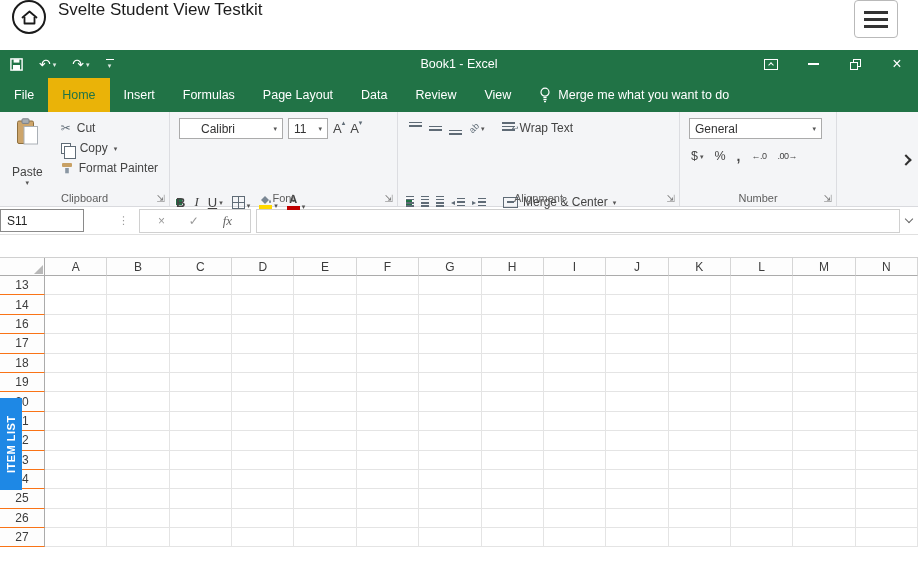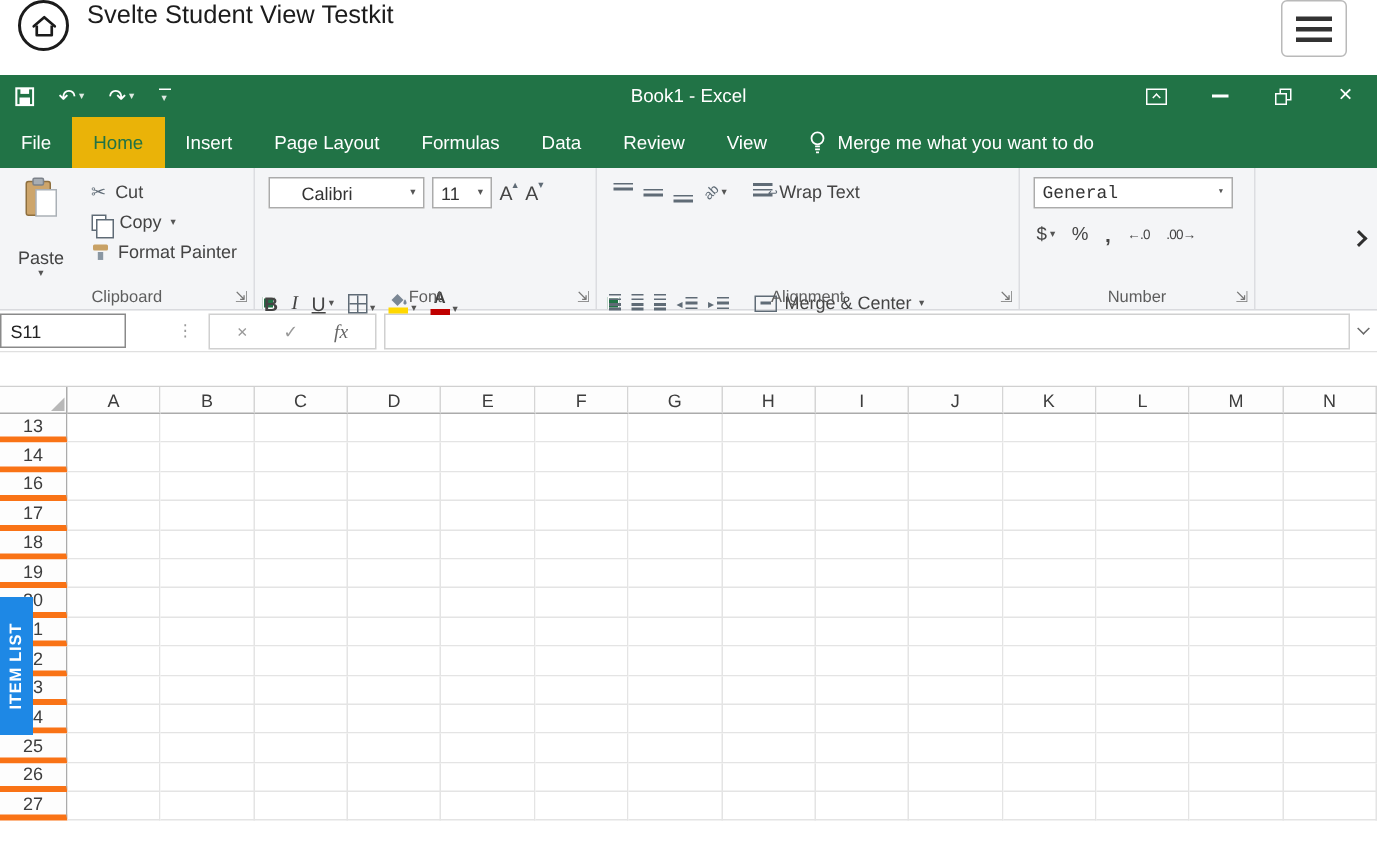--- a/index.html
+++ b/index.html
@@ -62,21 +62,21 @@
   .copy-ic::after { content:""; position:absolute; left:2px; top:2px; width:10px; height:11px; border:1px solid #5f6b76; background:#fff; }
 
   
   .g-font { width:228px; }
   .frow { display:flex; align-items:center; gap:5px; margin:3px 5px 0; }
   .frow.r2 { gap:9px; margin-top:9px; font-size:13px; color:#444; }
   .combo { background:#fff; border:1px solid #ababab; height:21px; display:flex; align-items:center;
     justify-content:space-between; padding:0 5px; font-size:12px; color:#333; cursor:pointer; }
   .combo.family { width:104px;padding-left:21px; }
   .combo.size { width:40px; }
-  .combo.number-fmt { width:133px;font-family:Liberation Mono, monospace; }
+  .combo.number-fmt { width:133px; }
   .fsize-btn { font-size:13px; color:#444; cursor:pointer; display:inline-flex; }
   .fsize-btn sup { font-size:7px; color:#5f6b76; margin-top:-2px; }
   .fmt-btn { cursor:pointer; }
   .fmt-btn.bold { font-weight:bold; }
   .fmt-btn.italic { font-style:italic; font-family:"Liberation Serif", serif; }
   .underline-wrap { display:inline-flex; align-items:center; gap:2px; cursor:pointer; }
   .underline-wrap .u { text-decoration:underline; }
   .border-btn, .color-btn { display:inline-flex; align-items:flex-end; gap:2px; cursor:pointer; }
   .border-ic { width:13px; height:13px; border:1px solid #5f6b76; position:relative; display:inline-block; }
   .border-ic .h { position:absolute; left:0; top:5.5px; width:100%; height:1px; background:#5f6b76; }
@@ -139,21 +139,21 @@
   
   .grid-area { position:relative; height:291px; overflow:hidden; }
   .col-headers { display:grid; grid-template-columns:45px repeat(14, 1fr); height:19px; border-top:1px solid #d0d0d0; background:#fdfdfd; }
   .corner { border-right:1px solid #ababab; border-bottom:1px solid #ababab; position:relative; background:#fdfdfd; cursor:pointer; }
   .corner::after { content:""; position:absolute; right:1px; bottom:1px; width:0; height:0;
     border-left:9px solid transparent; border-bottom:9px solid #b8b8b8; }
   .col-h { display:flex; align-items:center; justify-content:center; font-size:12px; color:#3d3d3d;
     border-right:1px solid #d5d5d5; border-bottom:1px solid #ababab; cursor:pointer; background:#fdfdfd; }
   .g-row { display:grid; grid-template-columns:45px repeat(14, 1fr); height:19.4px; }
   .row-h { display:flex; align-items:center; justify-content:center; font-size:12px; color:#3d3d3d;
-    border-right:1px solid #ababab; border-bottom:4px solid #f97316; background:#fdfdfd; cursor:pointer; }
+    border-right:1px solid #ababab; border-bottom:1px solid #f97316; background:#fdfdfd; cursor:pointer; }
   .g-cell { border-right:1px solid #e4e4e4; border-bottom:1px solid #e4e4e4; background:#fff; cursor:cell; }
 
   .side-tab { position:absolute; left:0; top:141px; width:22px; height:92px; display:flex; align-items:center;
     justify-content:center; writing-mode:vertical-rl; transform:rotate(180deg); color:#fff; font-weight:bold;
     font-size:11px; letter-spacing:0.5px; z-index:5; cursor:pointer; }
 </style>
 </head>
 <body>
 
 <div class="page">
@@ -212,22 +212,22 @@
           </span>
       </span>
       <span class="win-btn">×</span>
     </div>
   </div>
 
   <div class="tabrow">
     <span class="tab">File</span>
     <span class="tab active">Home</span>
     <span class="tab">Insert</span>
+    <span class="tab">Formulas</span>
     <span class="tab">Page Layout</span>
-    <span class="tab">Formulas</span>
     <span class="tab">Data</span>
     <span class="tab">Review</span>
     <span class="tab">View</span>
     <span class="tellme">
       <svg width="12" height="16" viewBox="0 0 12 16">
         <circle cx="6" cy="5.2" r="4" fill="none" stroke="#fff" stroke-width="1.2"></circle>
         <path d="M4.4 10.6 h3.2 M4.4 12.6 h3.2 M5 14.6 h2" stroke="#fff" stroke-width="1.2" fill="none"></path>
       </svg>
       <span>Merge me what you want to do</span>
     </span>

